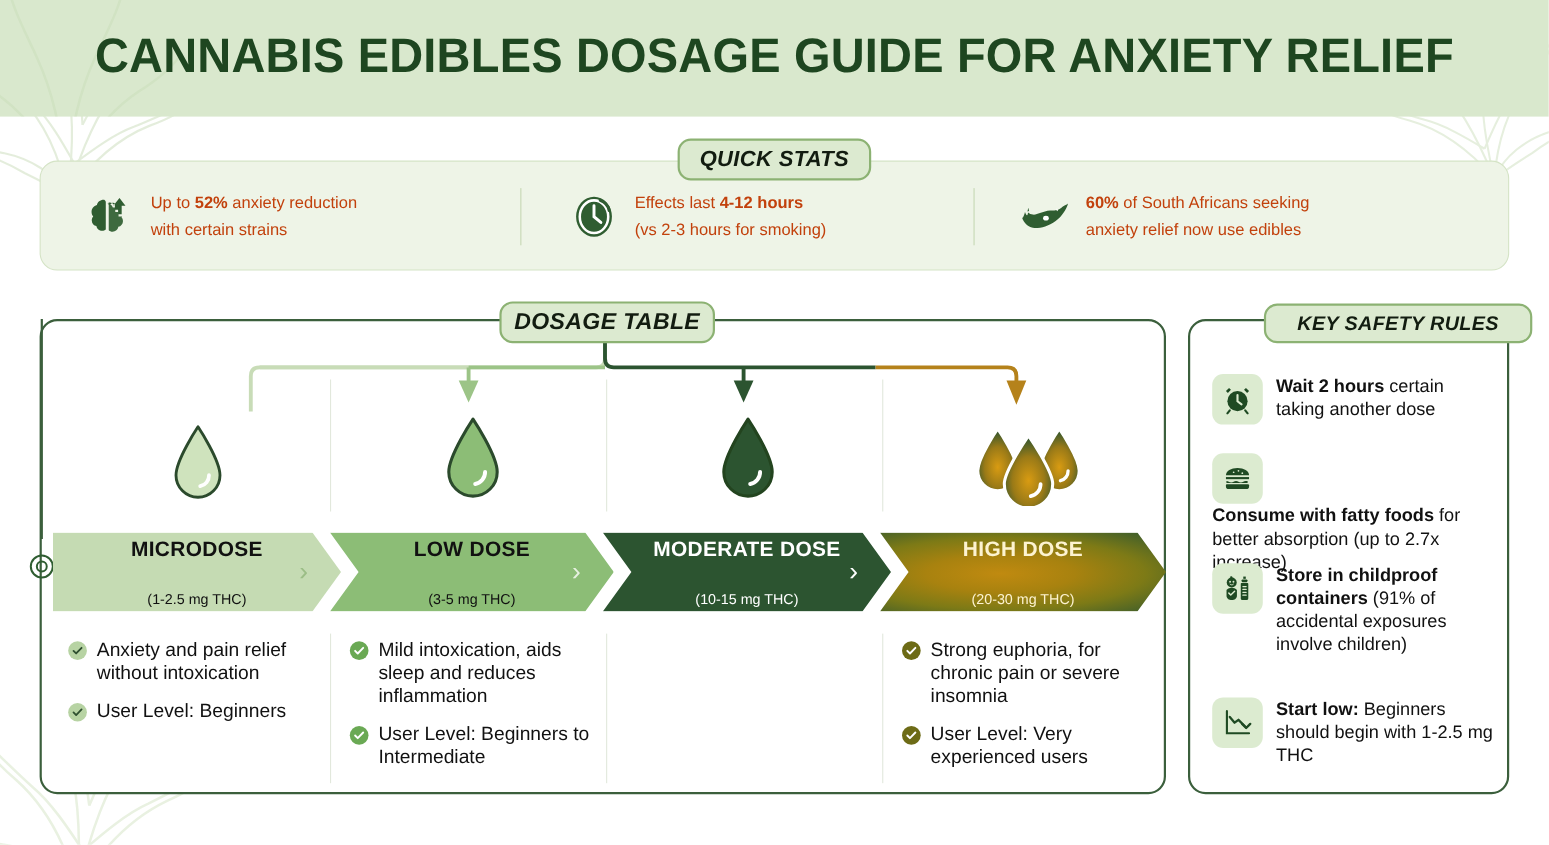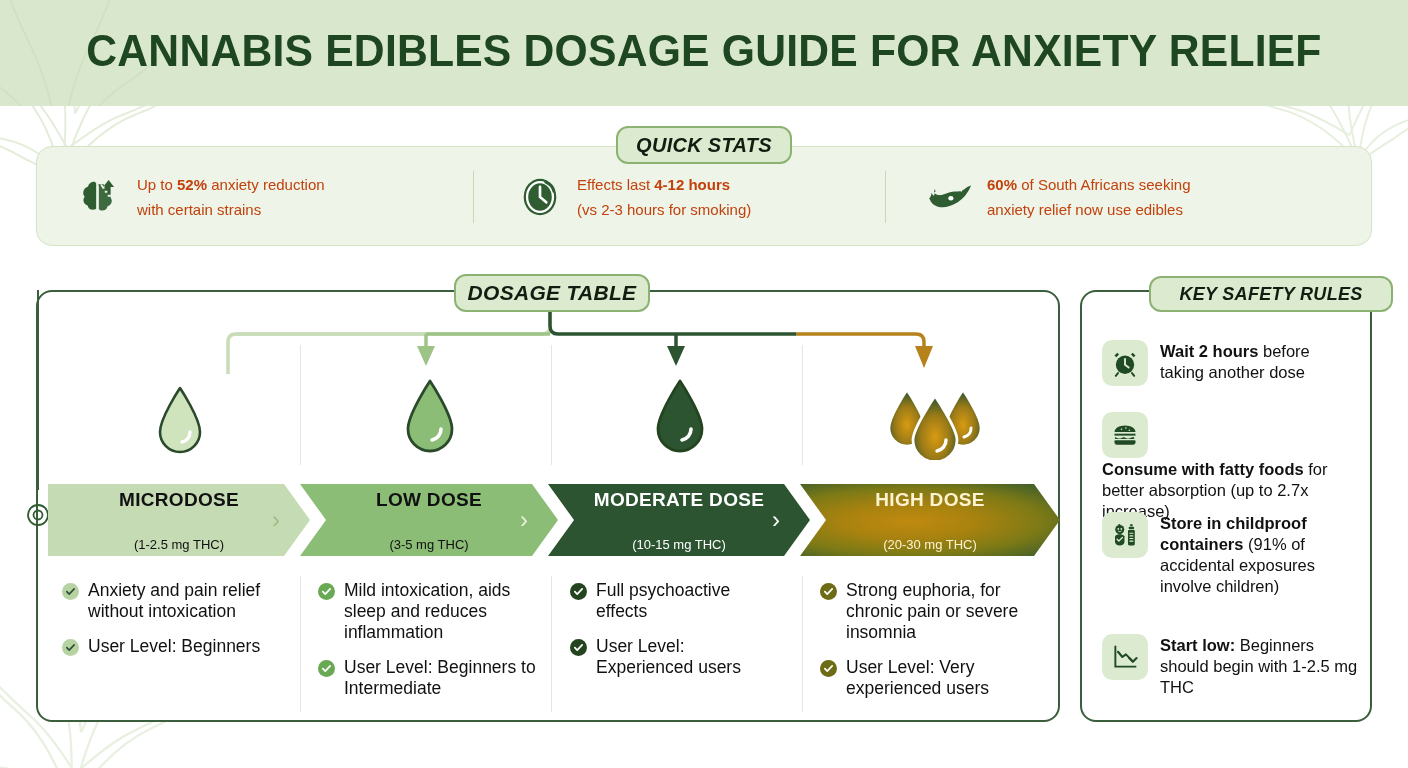--- a/index.html
+++ b/index.html
@@ -357,38 +357,20 @@
     <div class="bullet">
       <span class="bullet-mark" style="background:#b7d3a3;">
         <svg width="11" height="11" viewBox="0 0 12 12">
             <path d="M2 6.2l2.6 2.6L10 3.2" fill="none" stroke="#2f5030" stroke-width="1.8" stroke-linecap="round" stroke-linejoin="round"></path>
           </svg>
       </span>
       <span class="bullet-text">User Level: Beginners</span>
     </div>
   </div>
 
-  <div class="bullets" style="left:570px; width:215px;">
-    <div class="bullet">
-      <span class="bullet-mark" style="background:#23441f;">
-        <svg width="11" height="11" viewBox="0 0 12 12">
-            <path d="M2 6.2l2.6 2.6L10 3.2" fill="none" stroke="#ffffff" stroke-width="1.9" stroke-linecap="round" stroke-linejoin="round"></path>
-          </svg>
-      </span>
-      <span class="bullet-text">Full psychoactive effects</span>
-    </div>
-    <div class="bullet">
-      <span class="bullet-mark" style="background:#23441f;">
-        <svg width="11" height="11" viewBox="0 0 12 12">
-            <path d="M2 6.2l2.6 2.6L10 3.2" fill="none" stroke="#ffffff" stroke-width="1.9" stroke-linecap="round" stroke-linejoin="round"></path>
-          </svg>
-      </span>
-      <span class="bullet-text">User Level: Experienced users</span>
-    </div>
-  </div>
 
   <div class="bullets" style="left:820px; width:218px;">
     <div class="bullet">
       <span class="bullet-mark" style="background:#6d6b16;">
         <svg width="11" height="11" viewBox="0 0 12 12">
             <path d="M2 6.2l2.6 2.6L10 3.2" fill="none" stroke="#ffffff" stroke-width="1.9" stroke-linecap="round" stroke-linejoin="round"></path>
           </svg>
       </span>
       <span class="bullet-text">Strong euphoria, for chronic pain or severe insomnia</span>
     </div>
@@ -408,21 +390,21 @@
     <div class="safety-item" style="top:48px;">
       <div class="safety-icon">
         <svg width="28" height="28" viewBox="0 0 32 32" fill="currentColor">
           <path d="M7.2 4.2L4 7.4l2 2 3.2-3.2zM24.8 4.2l-2 2L26 9.4l2-2z"></path>
           <circle cx="16" cy="18" r="10.5"></circle>
           <path d="M16 11.5V18l4.2 3.2" fill="none" stroke="#dcebd0" stroke-width="2.2" stroke-linecap="round"></path>
           <path d="M8 27.5l-2.5 3.2M24 27.5l2.5 3.2" stroke="currentColor" stroke-width="2.2" stroke-linecap="round"></path>
         </svg>
       </div>
       <div class="safety-text">
-        <b>Wait 2 hours</b><span> before taking another dose</span>
+        <b>Wait 2 hours</b><span> certain taking another dose</span>
       </div>
     </div>
 
     <div class="safety-item" style="top:120px;flex-direction:column;">
       <div class="safety-icon">
         <svg width="28" height="28" viewBox="0 0 32 32" fill="currentColor">
           <path d="M4 12.5c0-4.3 5.4-7.5 12-7.5s12 3.2 12 7.5z"></path>
           <circle cx="12" cy="9.5" r=".9" fill="#dcebd0"></circle>
           <circle cx="17" cy="8" r=".9" fill="#dcebd0"></circle>
           <circle cx="21" cy="10.5" r=".9" fill="#dcebd0"></circle>

